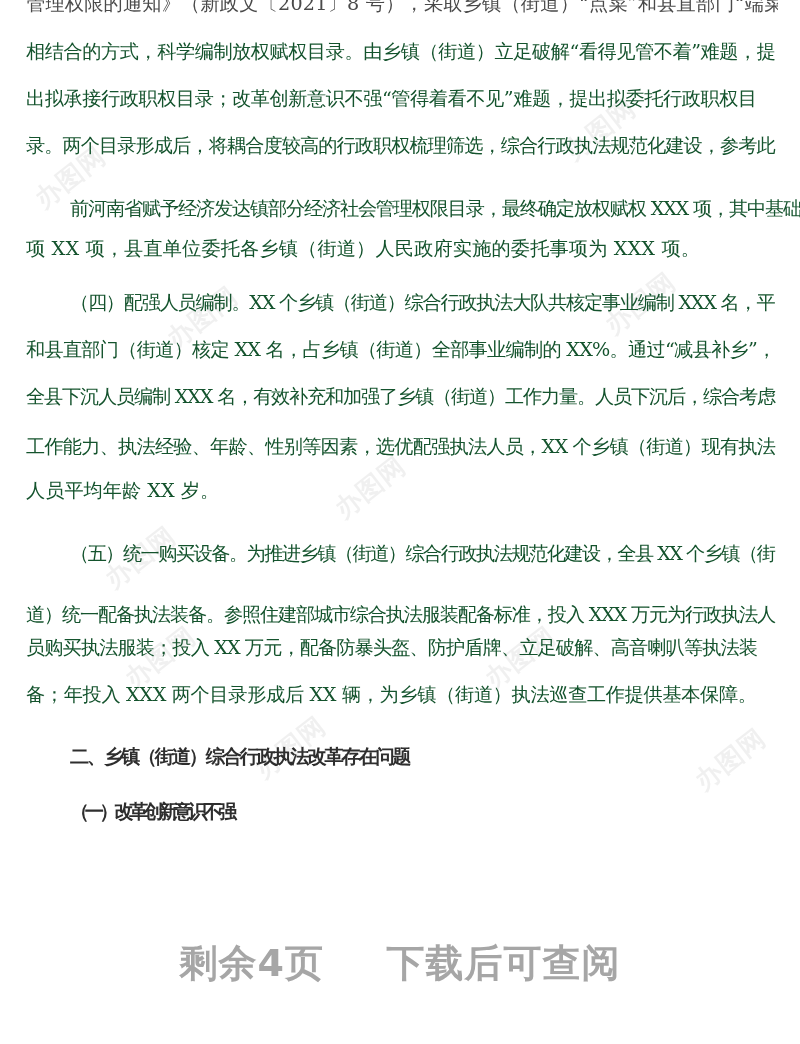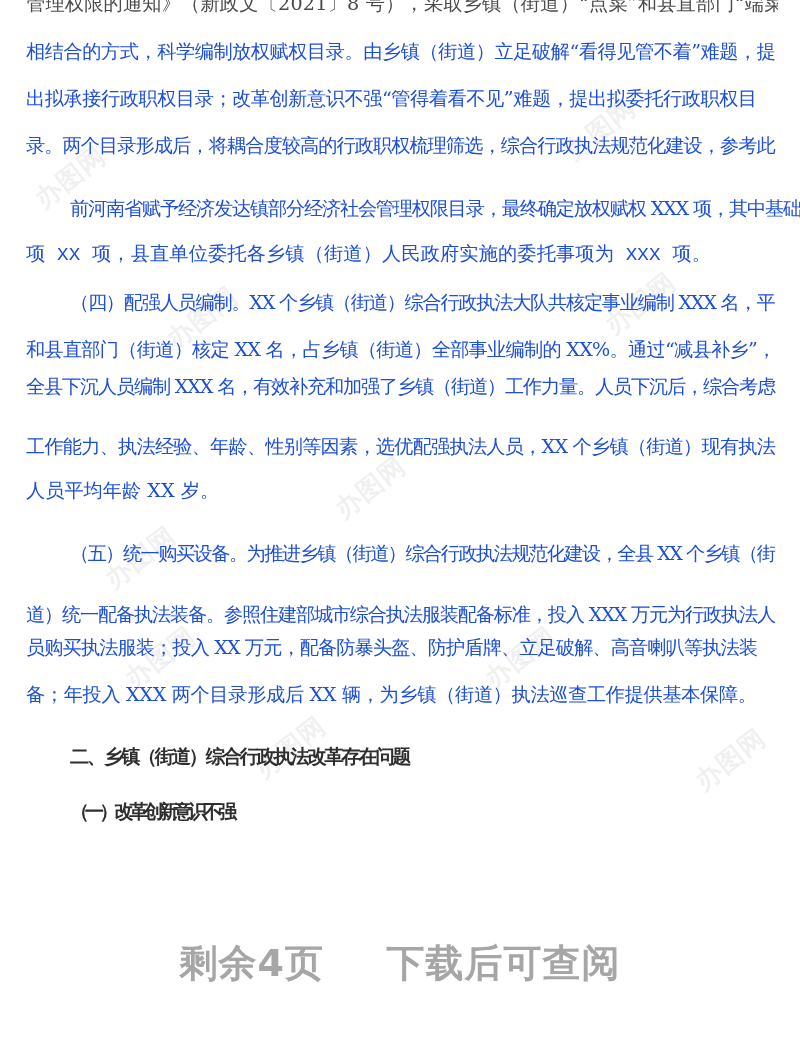--- a/index.html
+++ b/index.html
@@ -57,21 +57,21 @@
     z-index: 2;
   }
 
   .line {
     position: absolute;
     left: 26px;
     width: 752px;
     height: 30px;
     line-height: 30px;
     font-size: 19.2px;
-    color: #1d4ed8;
+    color: #14532d;
     white-space: nowrap;
     font-family: "DejaVu Serif", "Liberation Serif", serif;
     letter-spacing: 0.2px;
   }
 
   .line.clipped {
     color: #4a4a4a;
     overflow: hidden;
   }
 
@@ -120,27 +120,27 @@
     <div class="line clipped" style="top:-11px;">管理权限的通知》（新政文〔2021〕8 号），采取乡镇（街道）“点菜”和县直部门“端菜”</div>
 
     <div class="line" style="top: 37px; letter-spacing: -0.45px;">相结合的方式，科学编制放权赋权目录。由乡镇（街道）立足破解“看得见管不着”难题，提</div>
 
     <div class="line" style="top: 84px; letter-spacing: -0.45px;">出拟承接行政职权目录；改革创新意识不强“管得着看不见”难题，提出拟委托行政职权目</div>
 
     <div class="line" style="top: 131px; letter-spacing: -0.925px;">录。两个目录形成后，将耦合度较高的行政职权梳理筛选，综合行政执法规范化建设，参考此</div>
 
     <div class="line" style="top: 194px; letter-spacing: -1.195px; margin-left: 44px;">前河南省赋予经济发达镇部分经济社会管理权限目录，最终确定放权赋权 XXX 项，其中基础事</div>
 
-    <div class="line" style="top: 240px; letter-spacing: 0.147px; font-family: Liberation Mono, monospace;">项 XX 项，县直单位委托各乡镇（街道）人民政府实施的委托事项为 XXX 项。</div>
+    <div class="line" style="top: 234px; letter-spacing: 0.147px;">项 XX 项，县直单位委托各乡镇（街道）人民政府实施的委托事项为 XXX 项。</div>
 
     <div class="line indent" style="top: 288px; letter-spacing: -1.252px;">（四）配强人员编制。XX 个乡镇（街道）综合行政执法大队共核定事业编制 XXX 名，平</div>
 
     <div class="line" style="top: 335px; letter-spacing: -0.732px;">和县直部门（街道）核定 XX 名，占乡镇（街道）全部事业编制的 XX%。通过“减县补乡”，</div>
 
-    <div class="line" style="top: 372px; letter-spacing: -1.195px;">全县下沉人员编制 XXX 名，有效补充和加强了乡镇（街道）工作力量。人员下沉后，综合考虑</div>
+    <div class="line" style="top: 382px; letter-spacing: -1.195px;">全县下沉人员编制 XXX 名，有效补充和加强了乡镇（街道）工作力量。人员下沉后，综合考虑</div>
 
     <div class="line" style="top: 418px; letter-spacing: -0.776px; margin-top: 14px;">工作能力、执法经验、年龄、性别等因素，选优配强执法人员，XX 个乡镇（街道）现有执法</div>
 
     <div class="line" style="top: 476px; letter-spacing: 0.018px;">人员平均年龄 XX 岁。</div>
 
     <div class="line indent" style="top: 539px; letter-spacing: -1.532px;">（五）统一购买设备。为推进乡镇（街道）综合行政执法规范化建设，全县 XX 个乡镇（街</div>
 
     <div class="line" style="top: 600px; letter-spacing: -1.195px;">道）统一配备执法装备。参照住建部城市综合执法服装配备标准，投入 XXX 万元为行政执法人</div>
 
     <div class="line" style="top: 633px; letter-spacing: -0.895px;">员购买执法服装；投入 XX 万元，配备防暴头盔、防护盾牌、立足破解、高音喇叭等执法装</div>

